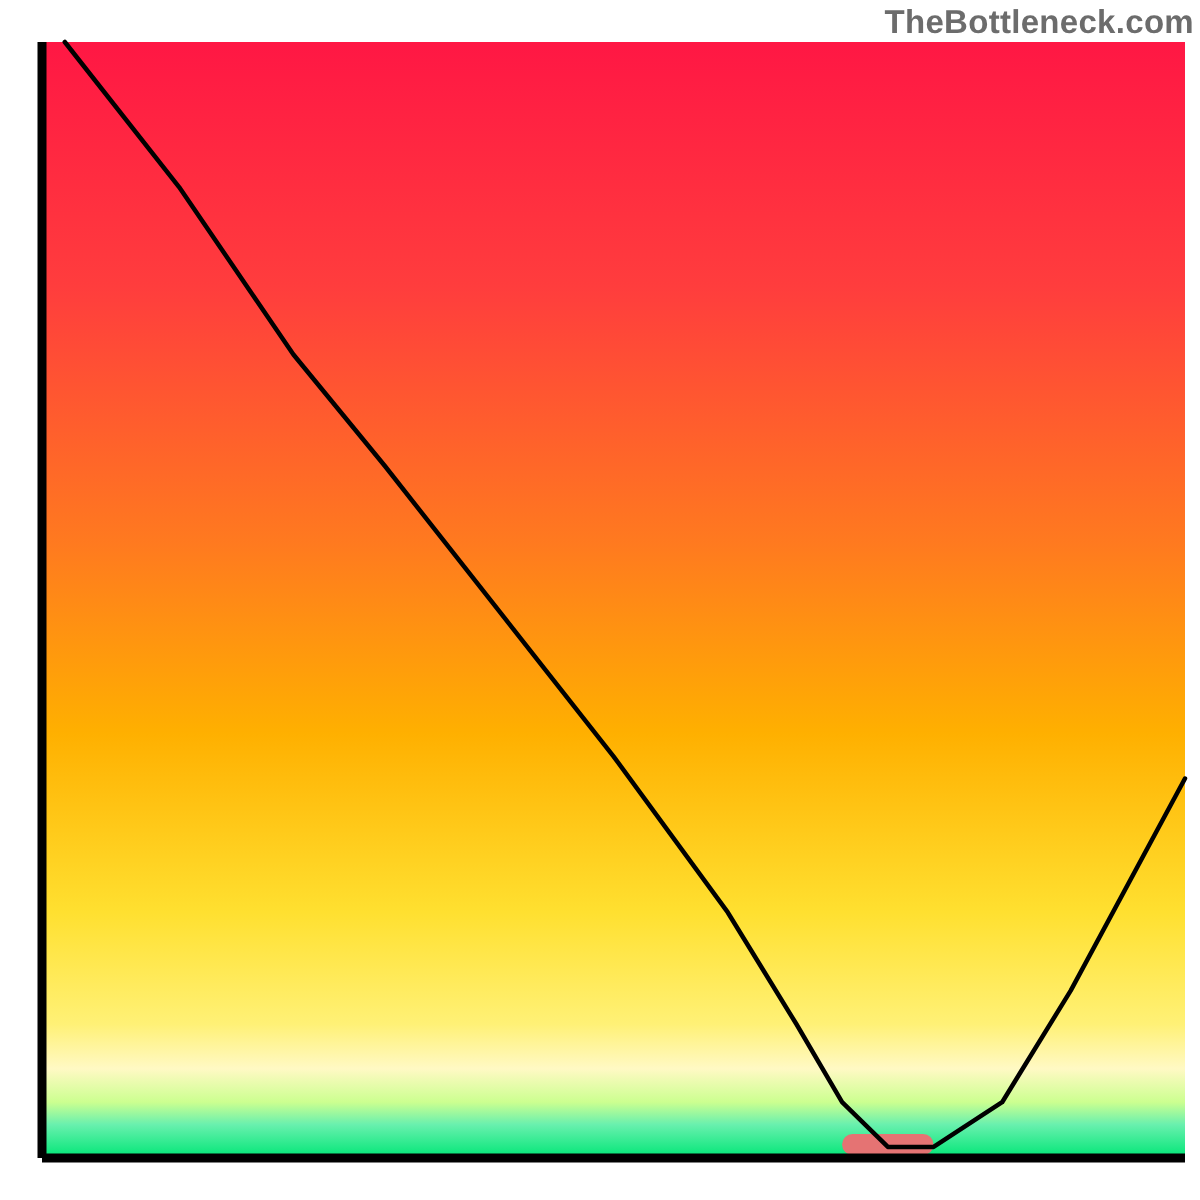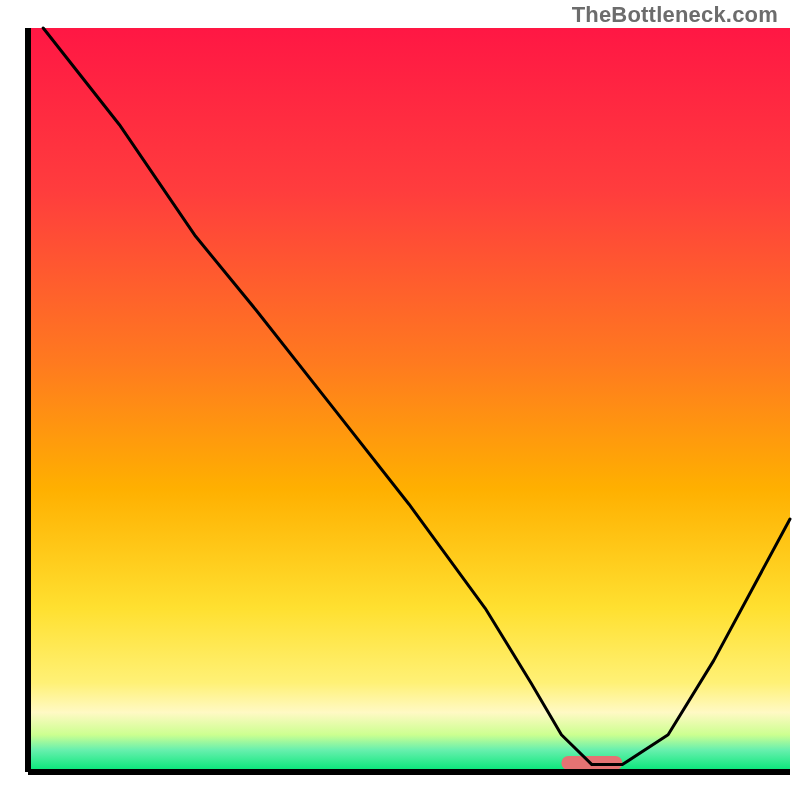--- a/index.html
+++ b/index.html
@@ -12,21 +12,21 @@
     overflow: hidden;
   }
   .frame {
     position: relative;
     width: 800px;
     height: 800px;
   }
   .watermark {
     position: absolute;
     top: 2px;
-    right: 22px;
+    right: 4px;
     font-size: 22px;
     font-weight: 600;
     color: #6c6c6c;
     letter-spacing: 0.2px;
     z-index: 5;
     user-select: none;
   }
   svg {
     display: block;
   }

